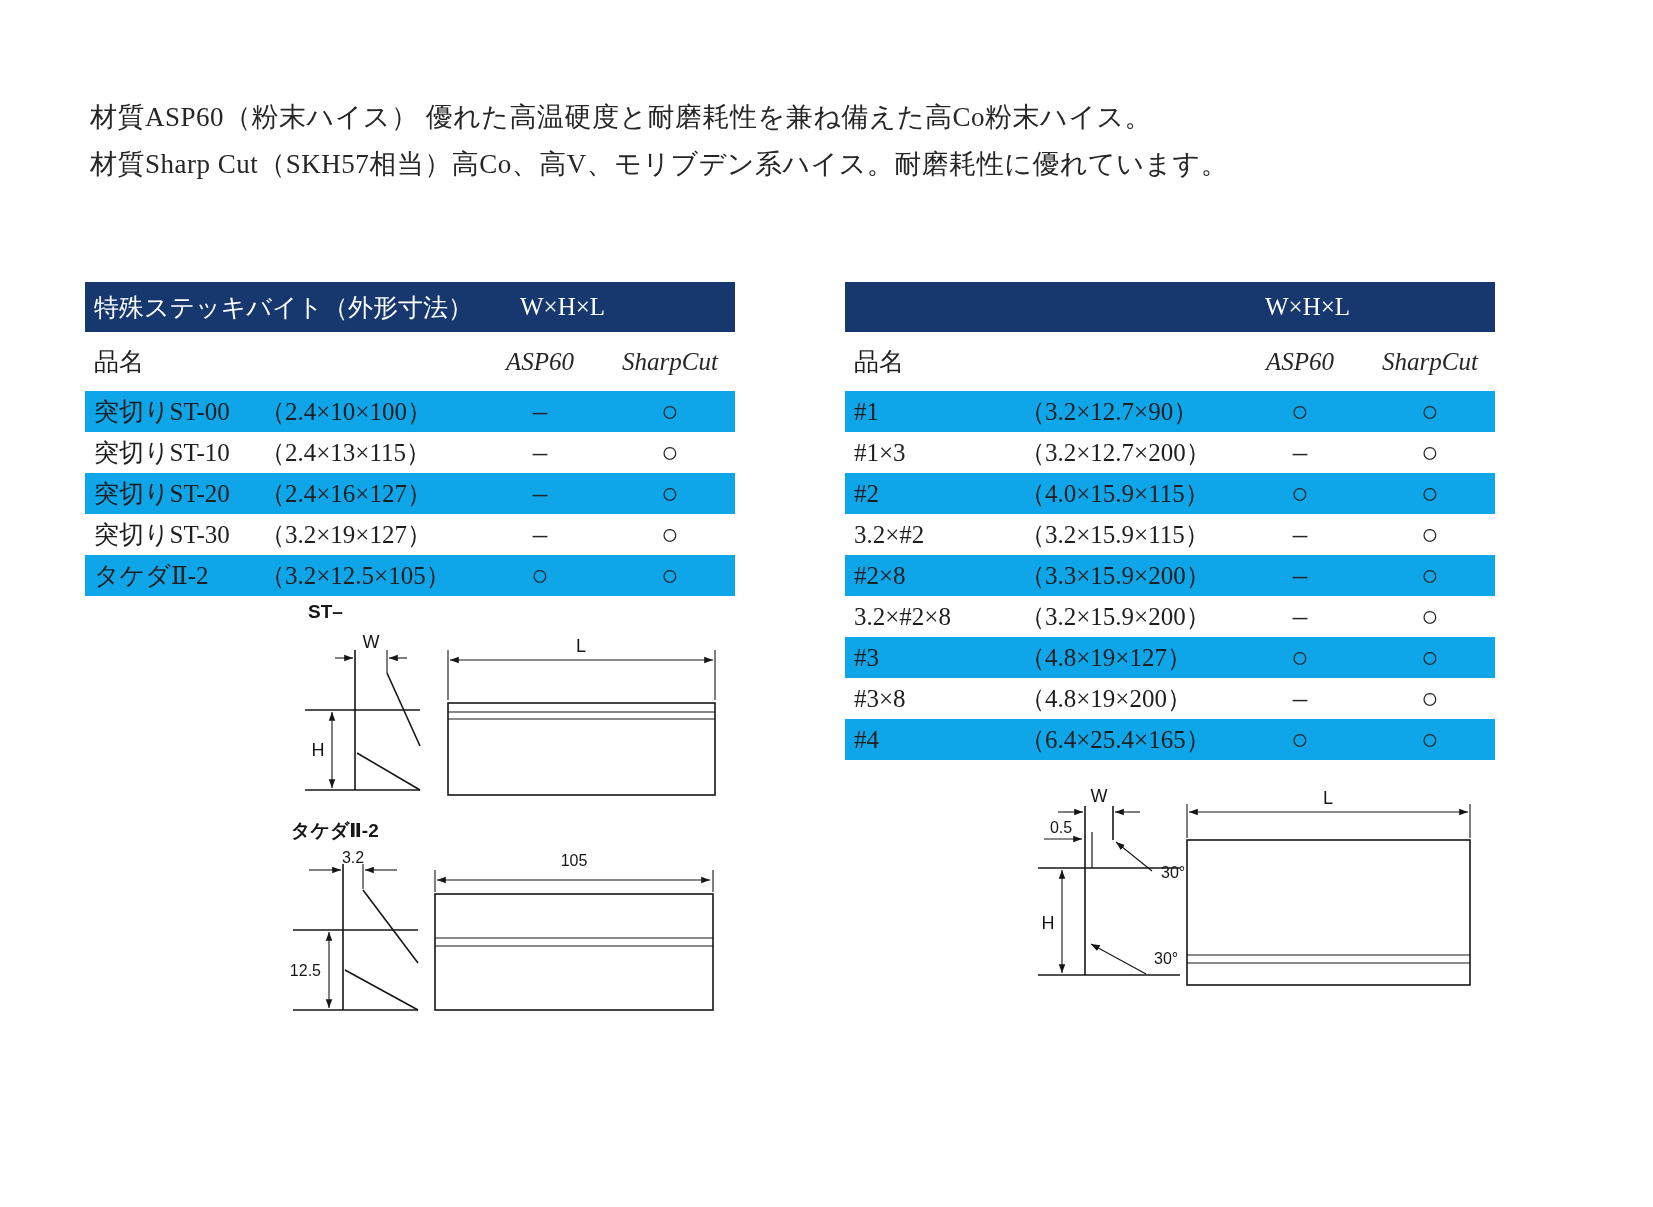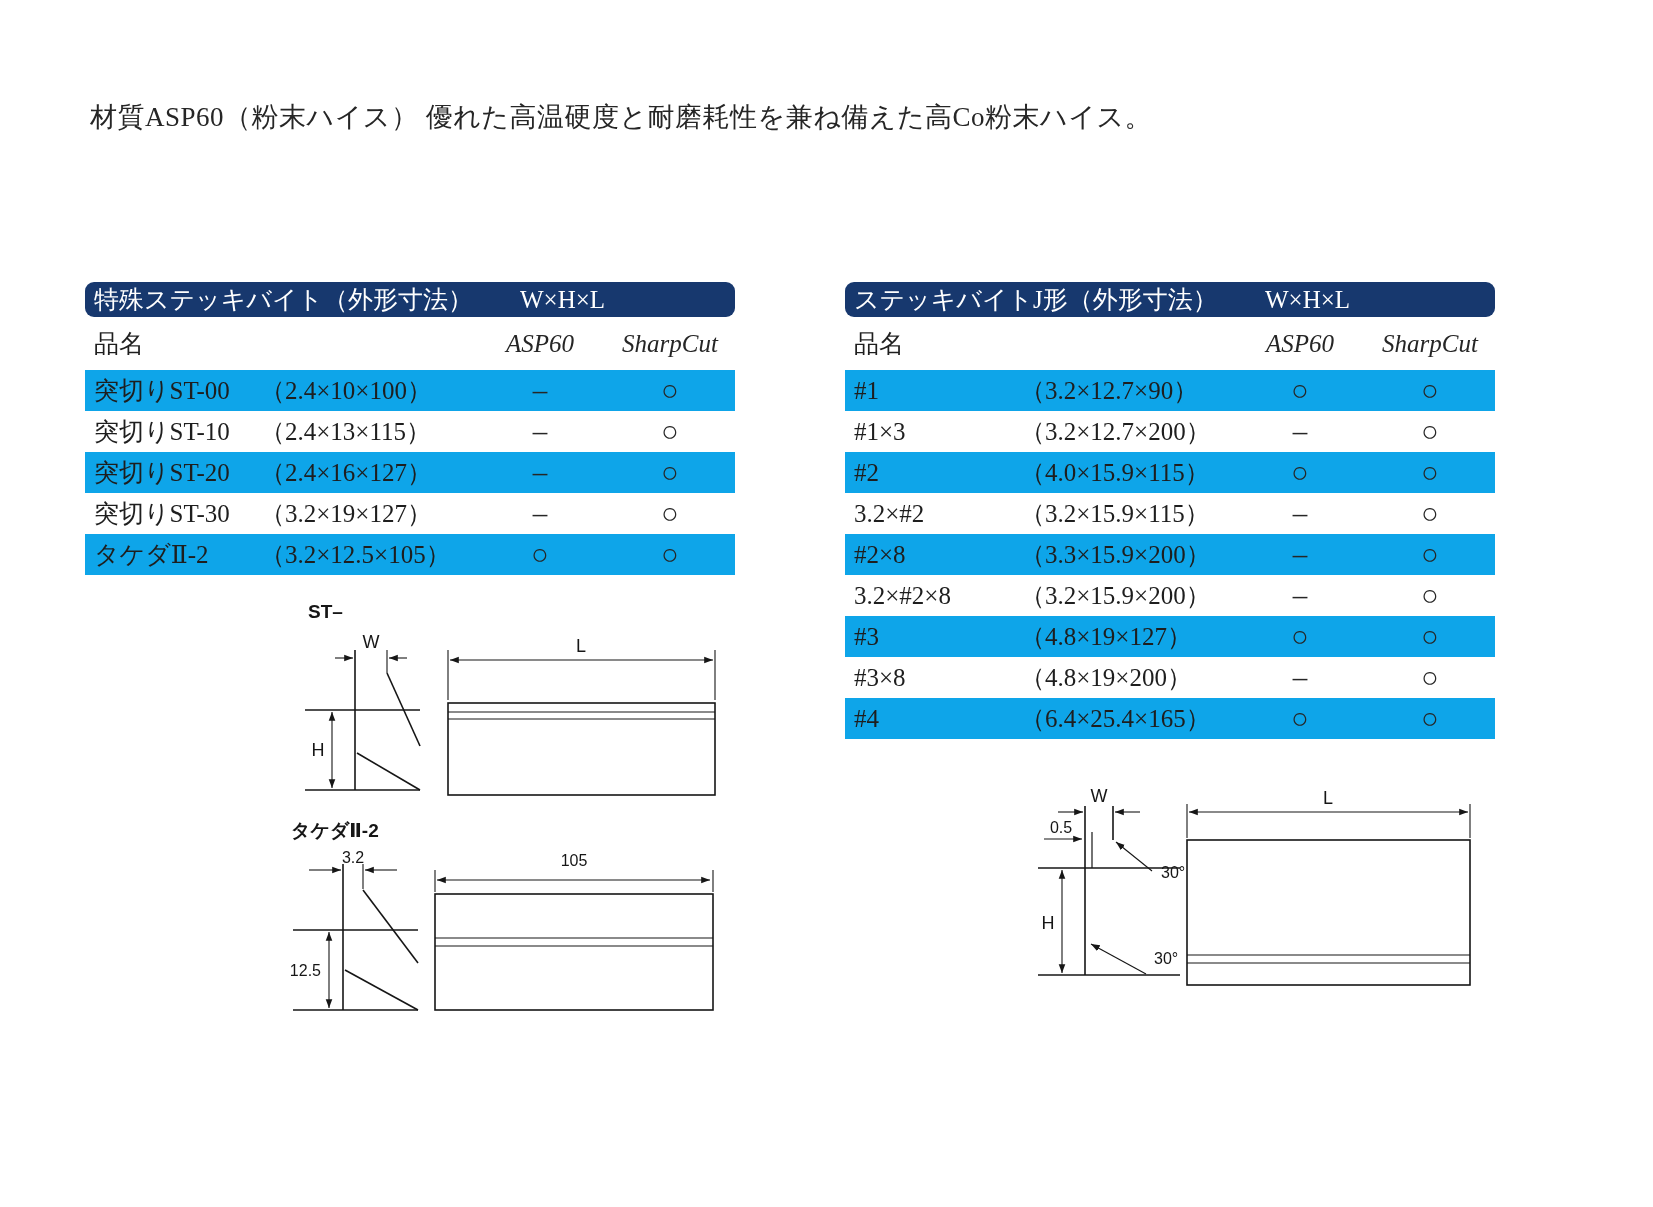--- a/index.html
+++ b/index.html
@@ -11,27 +11,27 @@
   .page { position:absolute; left:0; top:0; width:1653px; height:1207px; background:#ffffff; }
 
   
   .intro { position:absolute; left:90px; top:94px; font-size:27px; line-height:47px; color:#262626; letter-spacing:0.5px; white-space:nowrap; }
 
   
   .tbl { position:absolute; width:650px; }
   #left-table  { left:85px;  top:282px; }
   #right-table { left:845px; top:282px; }
 
-  .tbl-head { height:35px; background:#17386e; color:#ffffff; font-size:25px; display:flex; align-items:center; position:relative;border-radius:9px; }
+  .tbl-head { height:50px; background:#17386e; color:#ffffff; font-size:25px; display:flex; align-items:center; position:relative; }
   .tbl-head .t   { padding-left:9px; white-space:nowrap; }
   .tbl-head .whl { position:absolute; white-space:nowrap; }
   #left-table  .tbl-head .whl { left:435px; }
   #right-table .tbl-head .whl { left:420px; }
 
-  .sub  { height:53px; display:grid; grid-template-columns:175px 215px 130px 130px; align-items:center; font-size:25px; background:#ffffff; }
+  .sub  { height:59px; display:grid; grid-template-columns:175px 215px 130px 130px; align-items:center; font-size:25px; background:#ffffff; }
   .trow { height:41px; display:grid; grid-template-columns:175px 215px 130px 130px; align-items:center; font-size:25px; }
   .trow.blue { background:#0ea5e9; }
   .cn { padding-left:9px; white-space:nowrap; }
   .cd { white-space:nowrap; }
   .cm { text-align:center; font-size:29px; color:#262626; }
   .sub .cm { font-size:25px;font-style:italic; }
 
   
   svg { position:absolute; overflow:visible; }
   #st-drawing     { left:290px;  top:598px; }
@@ -45,20 +45,21 @@
   .dim   { stroke:#161616; stroke-width:1.1; fill:none; }
   .thin  { stroke:#161616; stroke-width:1.2; fill:none; }
 </style>
 </head>
 <body>
 
 <div class="page">
 
   <div class="intro">
     <div>材質ASP60（粉末ハイス） 優れた高温硬度と耐磨耗性を兼ね備えた高Co粉末ハイス。</div>
+    <div>材質Sharp Cut（SKH57相当）高Co、高V、モリブデン系ハイス。耐磨耗性に優れています。</div>
   </div>
 
   <div class="tbl" id="left-table">
     <div class="tbl-head">
       <span class="t">特殊ステッキバイト（外形寸法）</span>
       <span class="whl">W×H×L</span>
     </div>
     <div class="sub">
       <span class="cn">品名</span>
       <span class="cd"></span>
@@ -92,21 +93,20 @@
     <div class="trow blue">
       <span class="cn">タケダⅡ-2</span>
       <span class="cd">（3.2×12.5×105）</span>
       <span class="cm">○</span>
       <span class="cm">○</span>
     </div>
   </div>
 
   <div class="tbl" id="right-table">
     <div class="tbl-head">
-      <span class="t">ステッキバイトJ形（外形寸法）</span>
       <span class="whl">W×H×L</span>
     </div>
     <div class="sub">
       <span class="cn">品名</span>
       <span class="cd"></span>
       <span class="cm">ASP60</span>
       <span class="cm">SharpCut</span>
     </div>
     <div class="trow blue">
       <span class="cn">#1</span>

